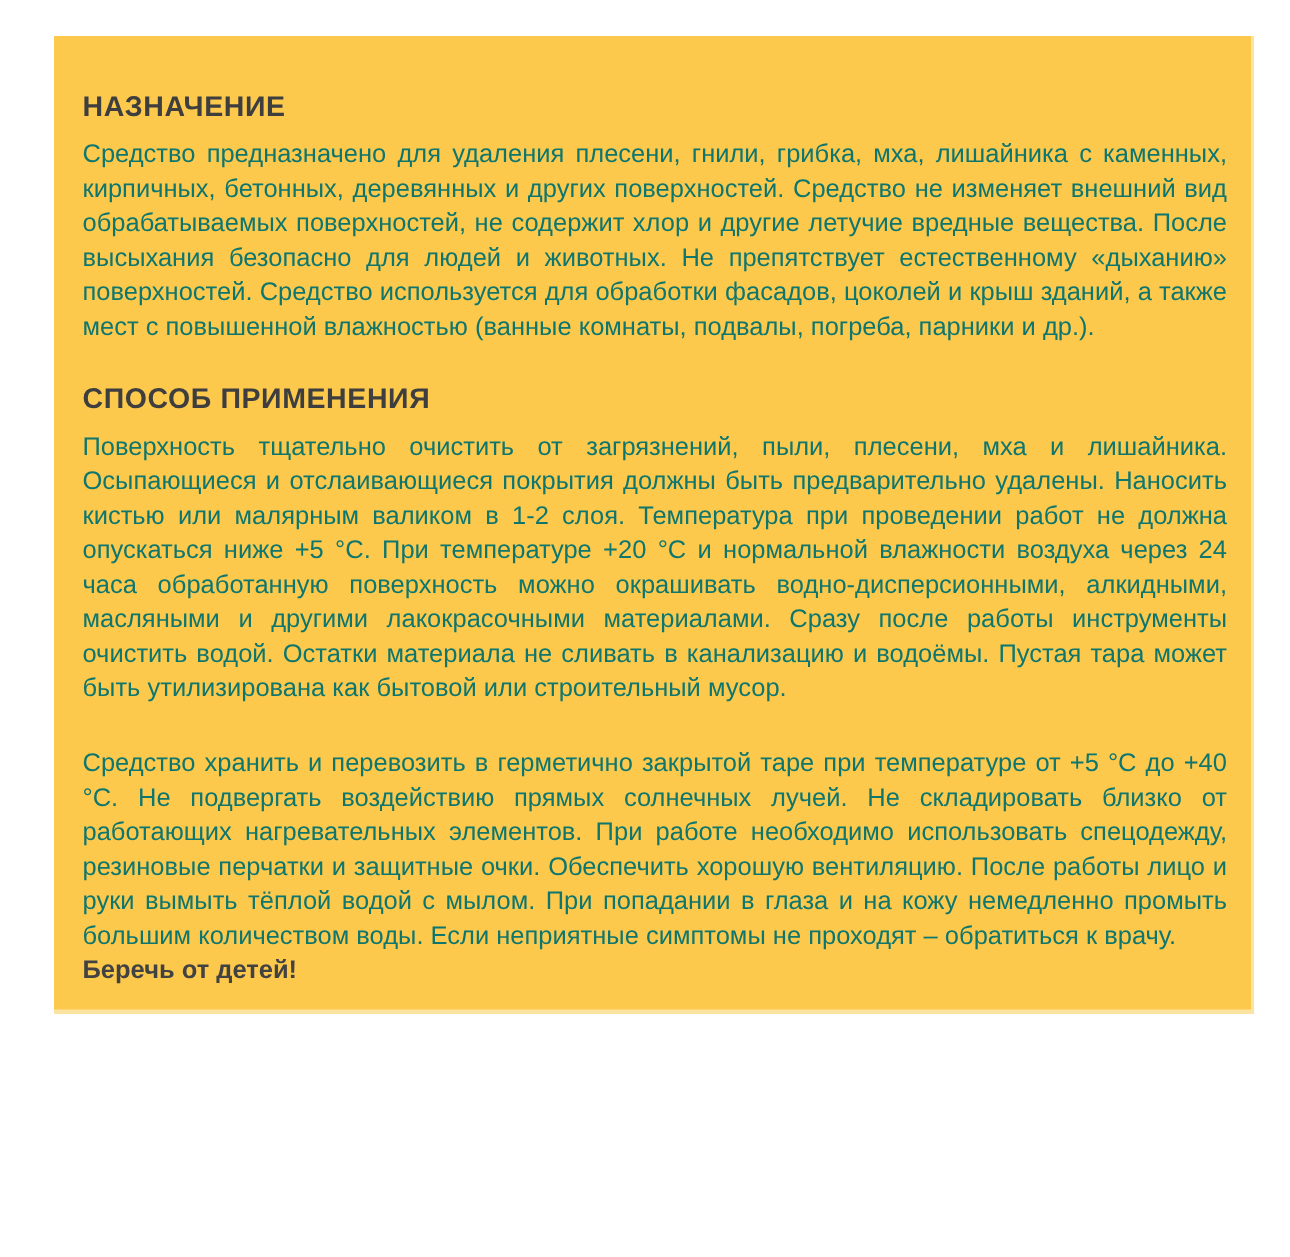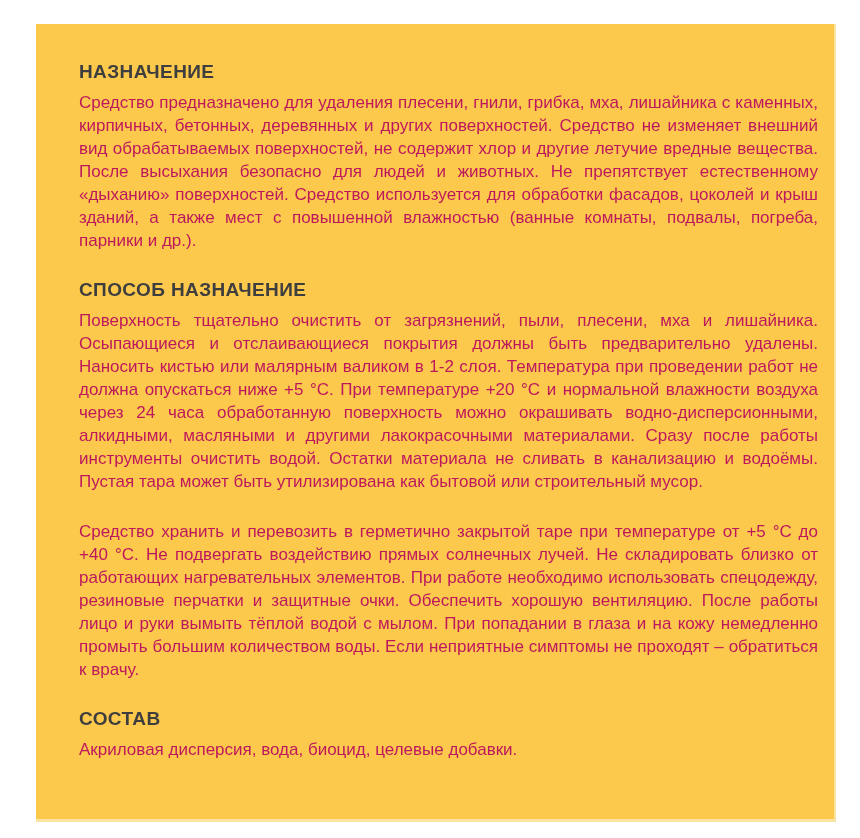--- a/index.html
+++ b/index.html
@@ -13,43 +13,43 @@
     width: 860px;
     height: 838px;
     background: #ffffff;
     overflow: hidden;
   }
   .label-panel {
     position: absolute;
     left: 36px;
     top: 24px;
     width: 800px;
-    height: 798px;
+    height: 652px;
     background: #FCC94D;
     border-right: 2px solid #FBE3A2;
     border-bottom: 3px solid #FBE3A2;
     box-sizing: border-box;
-    padding: 37px 16px 0 43px;
+    padding: 37px 16px 0 19px;
   }
   .section {
     margin: 0 0 27px 0;
   }
   .section-heading {
     font-size: 19px;
     font-weight: 700;
     letter-spacing: 0.4px;
     color: #3E3E3E;
     margin: 0 0 8px 0;
     line-height: 22px;
   }
   .section-body p {
     margin: 0;
     font-size: 17px;
     line-height: 23px;
-    color: #be185d;
+    color: #0f766e;
     text-align: justify;
   }
   .section-body p.note {
     font-weight: 700;
     color: #424242;
   }
 </style>
 </head>
 <body>
 
@@ -57,33 +57,28 @@
   <div class="label-panel">
 
     <div class="section">
       <h2 class="section-heading">НАЗНАЧЕНИЕ</h2>
       <div class="section-body">
         <p>Средство предназначено для удаления плесени, гнили, грибка, мха, лишайника с каменных, кирпичных, бетонных, деревянных и других поверхностей. Средство не изменяет внешний вид обрабатываемых поверхностей, не содержит хлор и другие летучие вредные вещества. После высыхания безопасно для людей и животных. Не препятствует естественному «дыханию» поверхностей. Средство используется для обработки фасадов, цоколей и крыш зданий, а также мест с повышенной влажностью (ванные комнаты, подвалы, погреба, парники и др.).</p>
       </div>
     </div>
 
     <div class="section">
-      <h2 class="section-heading">СПОСОБ НАЗНАЧЕНИЕ</h2>
+      <h2 class="section-heading">СПОСОБ ПРИМЕНЕНИЯ</h2>
       <div class="section-body">
         <p>Поверхность тщательно очистить от загрязнений, пыли, плесени, мха и лишайника. Осыпающиеся и отслаивающиеся покрытия должны быть предварительно удалены. Наносить кистью или малярным валиком в 1-2 слоя. Температура при проведении работ не должна опускаться ниже +5 °С. При температуре +20 °С и нормальной влажности воздуха через 24 часа обработанную поверхность можно окрашивать водно-дисперсионными, алкидными, масляными и другими лакокрасочными материалами. Сразу после работы инструменты очистить водой. Остатки материала не сливать в канализацию и водоёмы. Пустая тара может быть утилизирована как бытовой или строительный мусор.</p>
       </div>
     </div>
 
     <div class="section">
       <div class="section-body">
         <p>Средство хранить и перевозить в герметично закрытой таре при температуре от +5 °С до +40 °С. Не подвергать воздействию прямых солнечных лучей. Не складировать близко от работающих нагревательных элементов. При работе необходимо использовать спецодежду, резиновые перчатки и защитные очки. Обеспечить хорошую вентиляцию. После работы лицо и руки вымыть тёплой водой с мылом. При попадании в глаза и на кожу немедленно промыть большим количеством воды. Если неприятные симптомы не проходят – обратиться к врачу.</p>
+        <p class="note">Беречь от детей!</p>
       </div>
     </div>
 
-    <div class="section">
-      <h2 class="section-heading">СОСТАВ</h2>
-      <div class="section-body">
-        <p>Акриловая дисперсия, вода, биоцид, целевые добавки.</p>
-      </div>
-    </div>
 
   </div>
 </div>
 
 </body></html>

